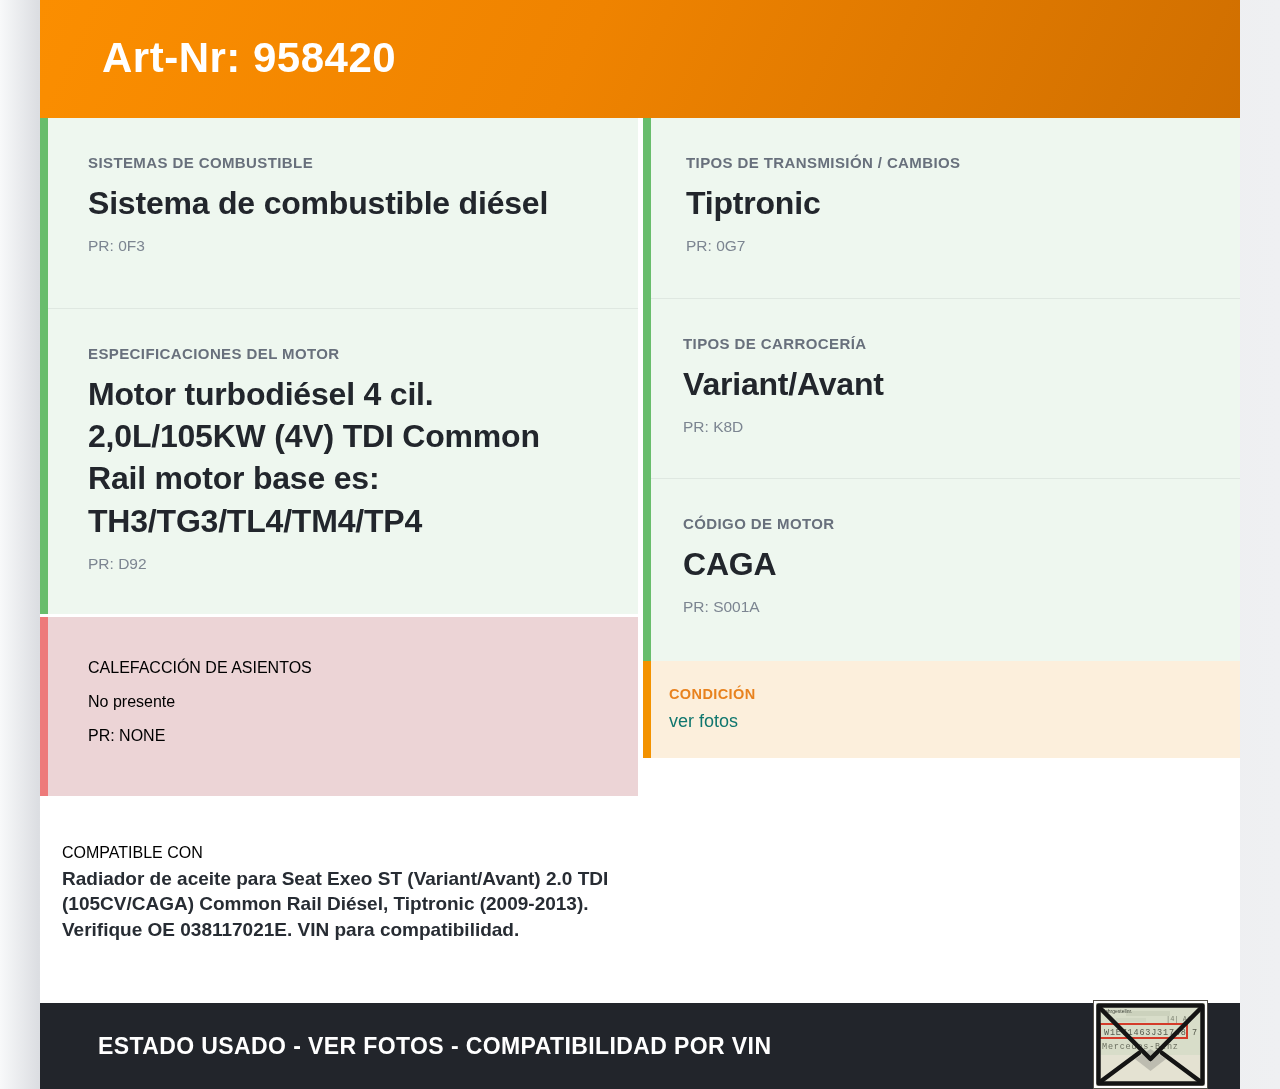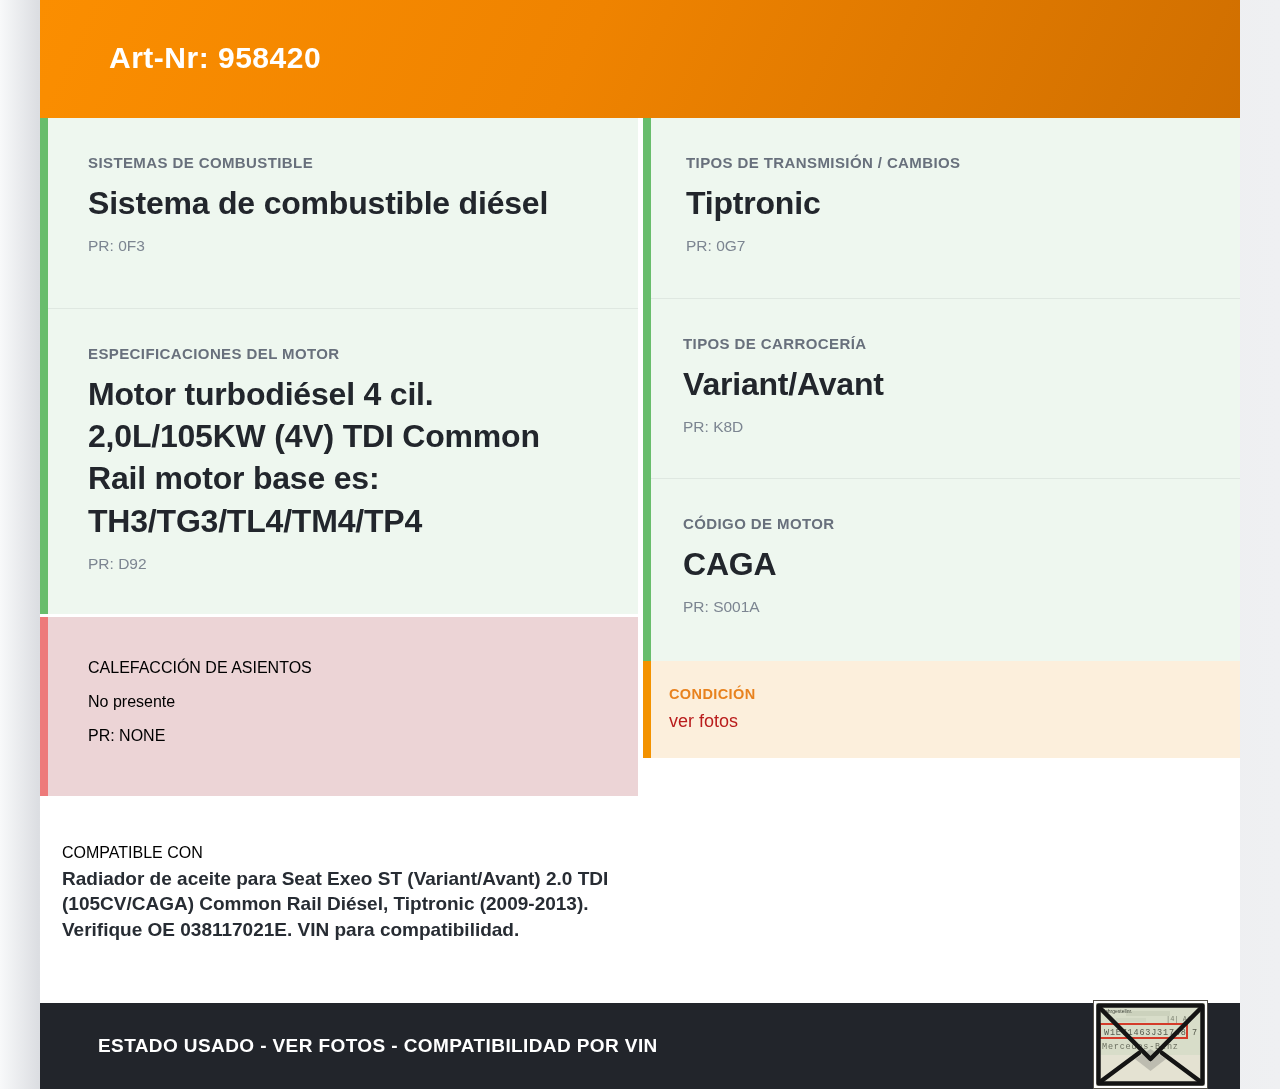--- a/index.html
+++ b/index.html
@@ -10,22 +10,22 @@
   }
   .page{
     position:relative;width:1280px;height:1089px;overflow:hidden;
     background:linear-gradient(to right,#f8f9fa 0px,#dcdee2 38px,#e5e7ea 55%,#eff0f2 100%);
   }
   .header{
     position:absolute;left:40px;top:0;width:1200px;height:118px;
     background:linear-gradient(115deg,#fb8e00 0%,#ef8300 45%,#d06f00 100%);
   }
   .header h1{
-    margin:11px;padding:30px 0 0 58px;
-    font-size:30px;font-weight:bold;color:#ffffff;letter-spacing:0.5px;
+    margin:4px;padding:30px 0 0 58px;
+    font-size:42px;font-weight:bold;color:#ffffff;letter-spacing:0.5px;
   }
   .content{
     position:absolute;left:40px;top:118px;width:1200px;height:885px;
     display:flex;gap:5px;background:#ffffff;
   }
   .col{display:flex;flex-direction:column;box-sizing:border-box;}
   .col-left{width:598px;}
   .col-right{width:597px;background:#ffffff;}
   .panel{
     border-left:8px solid #68bd6c;background:#eef7ef;box-sizing:border-box;
@@ -60,30 +60,30 @@
     max-width:560px;letter-spacing:0;
   }
   .card-orange{
     height:97px;border-left:8px solid #f39200;background:#fcefdc;
     box-sizing:border-box;padding:25px 40px 0 18px;
   }
   .card-orange .label{
     margin:0 0 9px 0;font-size:14.5px;font-weight:bold;color:#e8821e;letter-spacing:0.4px;
   }
   .card-orange .value{
-    margin:0;font-size:18px;font-weight:normal;color:#b91c1c;letter-spacing:0;line-height:1.2;
+    margin:0;font-size:18px;font-weight:normal;color:#0f766e;letter-spacing:0;line-height:1.2;
   }
   .filler{flex:1;background:#ffffff;}
   .footer{
     position:absolute;left:40px;top:1003px;width:1200px;height:86px;
     background:#22252b;
   }
   .footer .banner{
     margin:0;padding-left:58px;line-height:86px;
-    font-size:19px;font-weight:bold;color:#ffffff;letter-spacing:0.4px;
+    font-size:23px;font-weight:bold;color:#ffffff;letter-spacing:0.4px;
     white-space:nowrap;
     border-radius:6px;
   }
   .thumb{
     position:absolute;left:1093px;top:1000px;width:115px;height:89px;
     background:#ffffff;box-sizing:border-box;border:1px solid #55524a;
     padding:2px;
   }
   .thumb svg{display:block;}
 </style>

